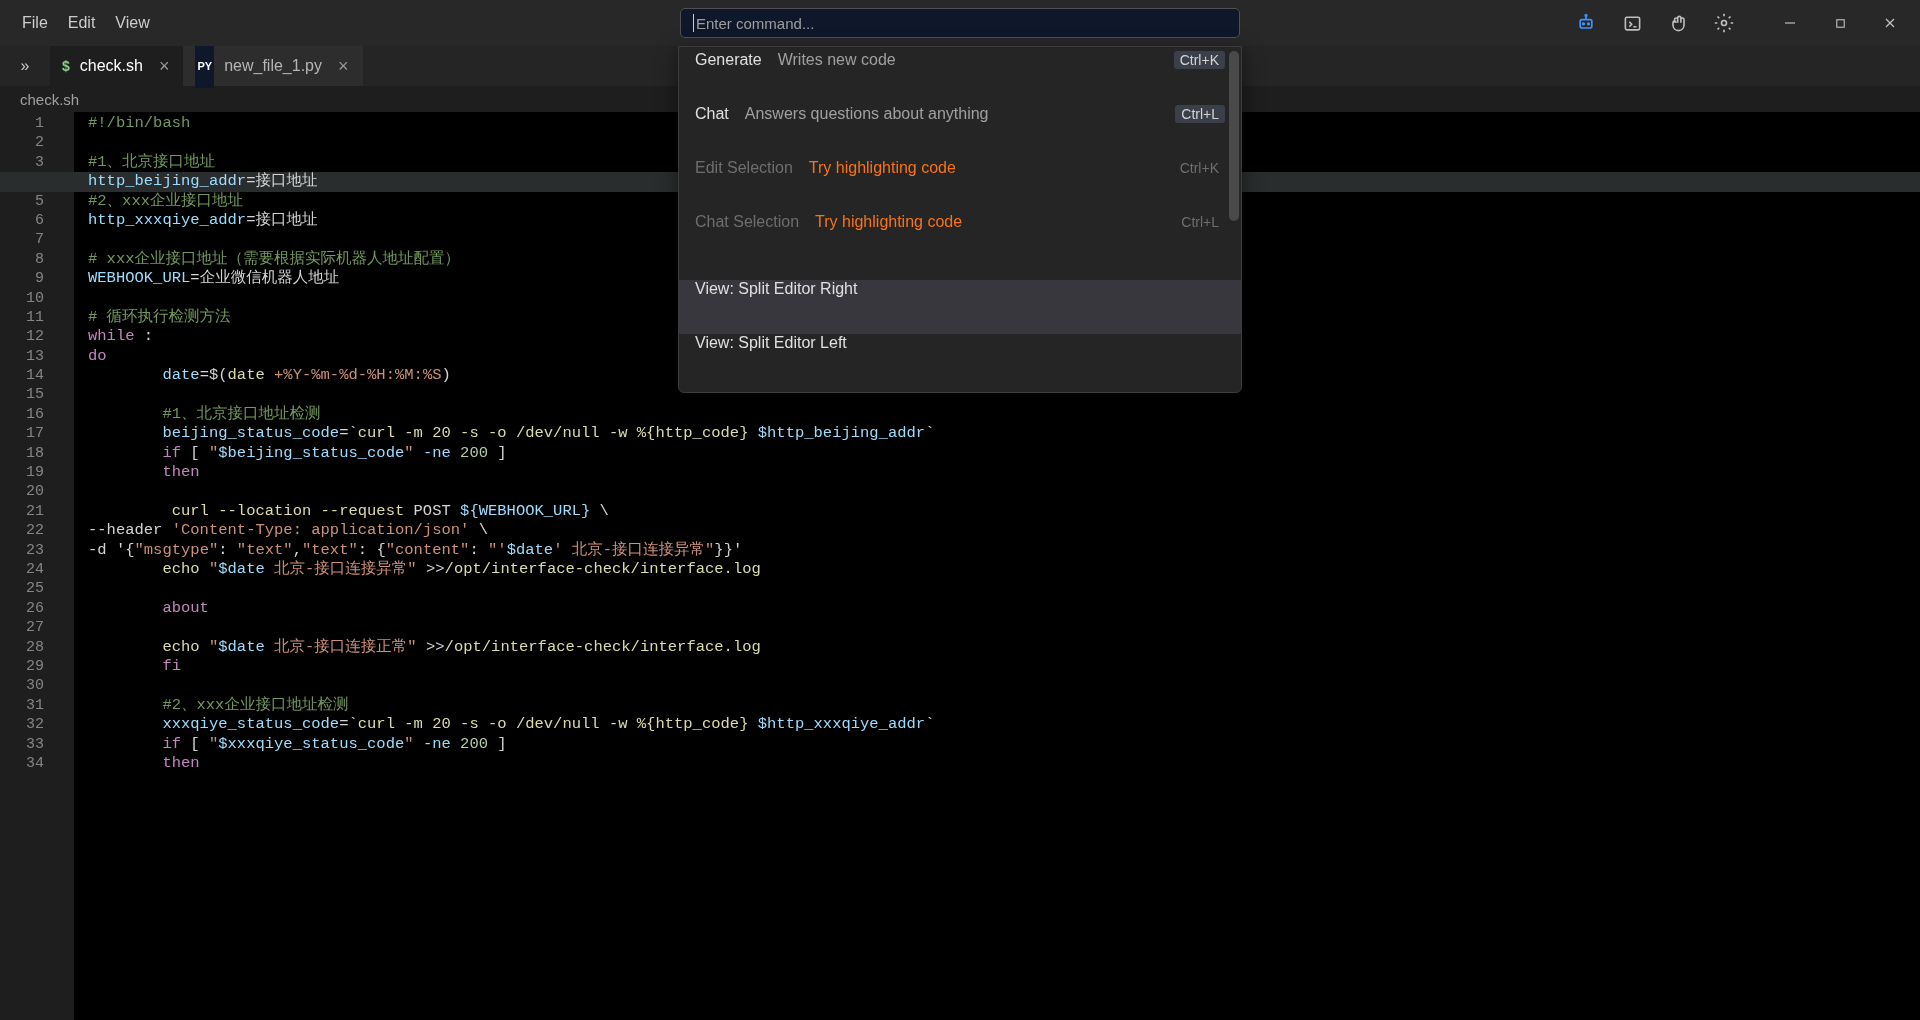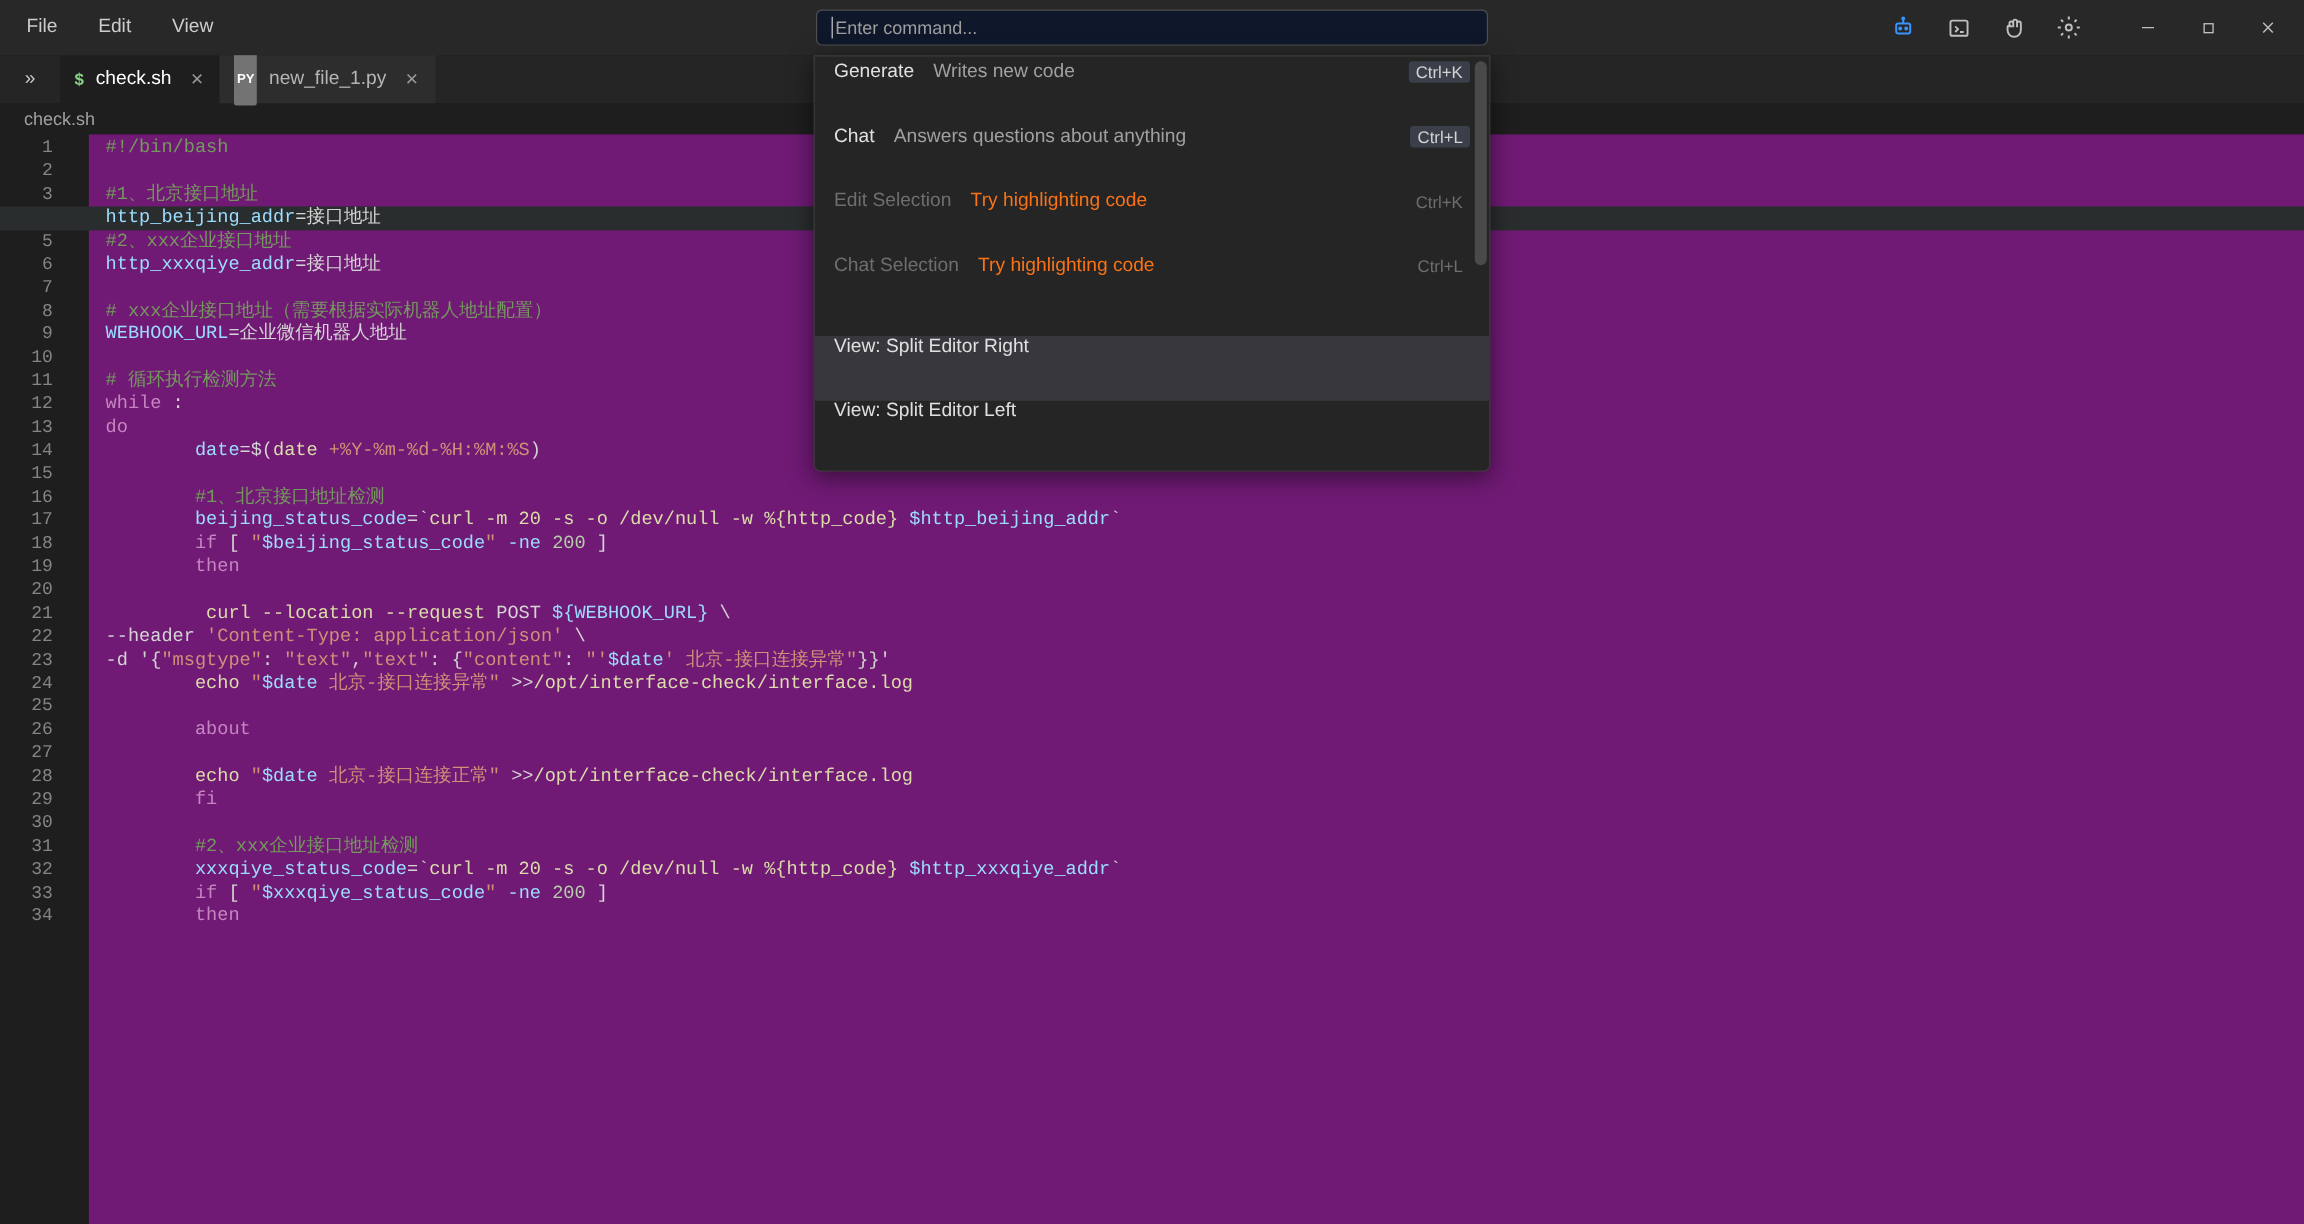--- a/index.html
+++ b/index.html
@@ -13,21 +13,21 @@
       font-size: 14px;
     }
     .titlebar {
       height: 46px;
       background: #282828;
       display: flex;
       align-items: center;
       padding: 0 10px;
       position: relative;
     }
-    .menubar { display: flex; gap: 34px; padding-left: 12px; }
+    .menubar { display: flex; gap: 20px; padding-left: 12px; }
     .menu-item { color: #cccccc; font-size: 16px; cursor: pointer; }
     .command-input {
       position: absolute;
       left: 50%;
       top: 8px;
       transform: translateX(-50%);
       width: 560px;
       height: 30px;
       background: #0f172a;
       border: 1px solid #505050;
@@ -70,21 +70,21 @@
       align-items: center;
       padding: 0 14px 0 12px;
       gap: 10px;
       font-size: 16px;
       cursor: pointer;
     }
     .tab.active { background: #1e1e1e; color: #ffffff; }
     .tab.inactive { background: #2d2d2d; color: #b5b5b5; }
     .tab-icon { font-weight: bold; font-size: 14px; }
     .tab-icon.sh { color: #89d185; }
-    .tab-icon.py { color: #4e9ad4; background:#737373; color:#fff; padding:16px 2px; border-radius:2px; font-size:11px;}
+    .tab-icon.py { color: #4e9ad4; background:#0f172a; color:#fff; padding:16px 2px; border-radius:2px; font-size:11px;}
     .tab-close { color: #999; font-size: 18px; cursor: pointer; margin-left: 6px; }
 
     .breadcrumb {
       height: 26px;
       background: #1e1e1e;
       color: #a0a0a0;
       font-size: 15px;
       padding-left: 20px;
       display: flex;
       align-items: center;
@@ -101,21 +101,21 @@
       color: #858585;
       font-family: "Consolas", "Courier New", monospace;
       font-size: 15px;
       text-align: right;
       padding-right: 30px;
       line-height: 19.4px;
     }
     .gutter-line.current { color: #c6c6c6; }
     .code {
       flex: 1;
-      background: #701a75;
+      background: #000000;
       padding-top: 2px;
       font-family: "Consolas", "Courier New", monospace;
       font-size: 15.5px;
       position: relative;
     }
     .code-line {
       height: 19.4px;
       line-height: 19.4px;
       padding-left: 14px;
       white-space: pre;

